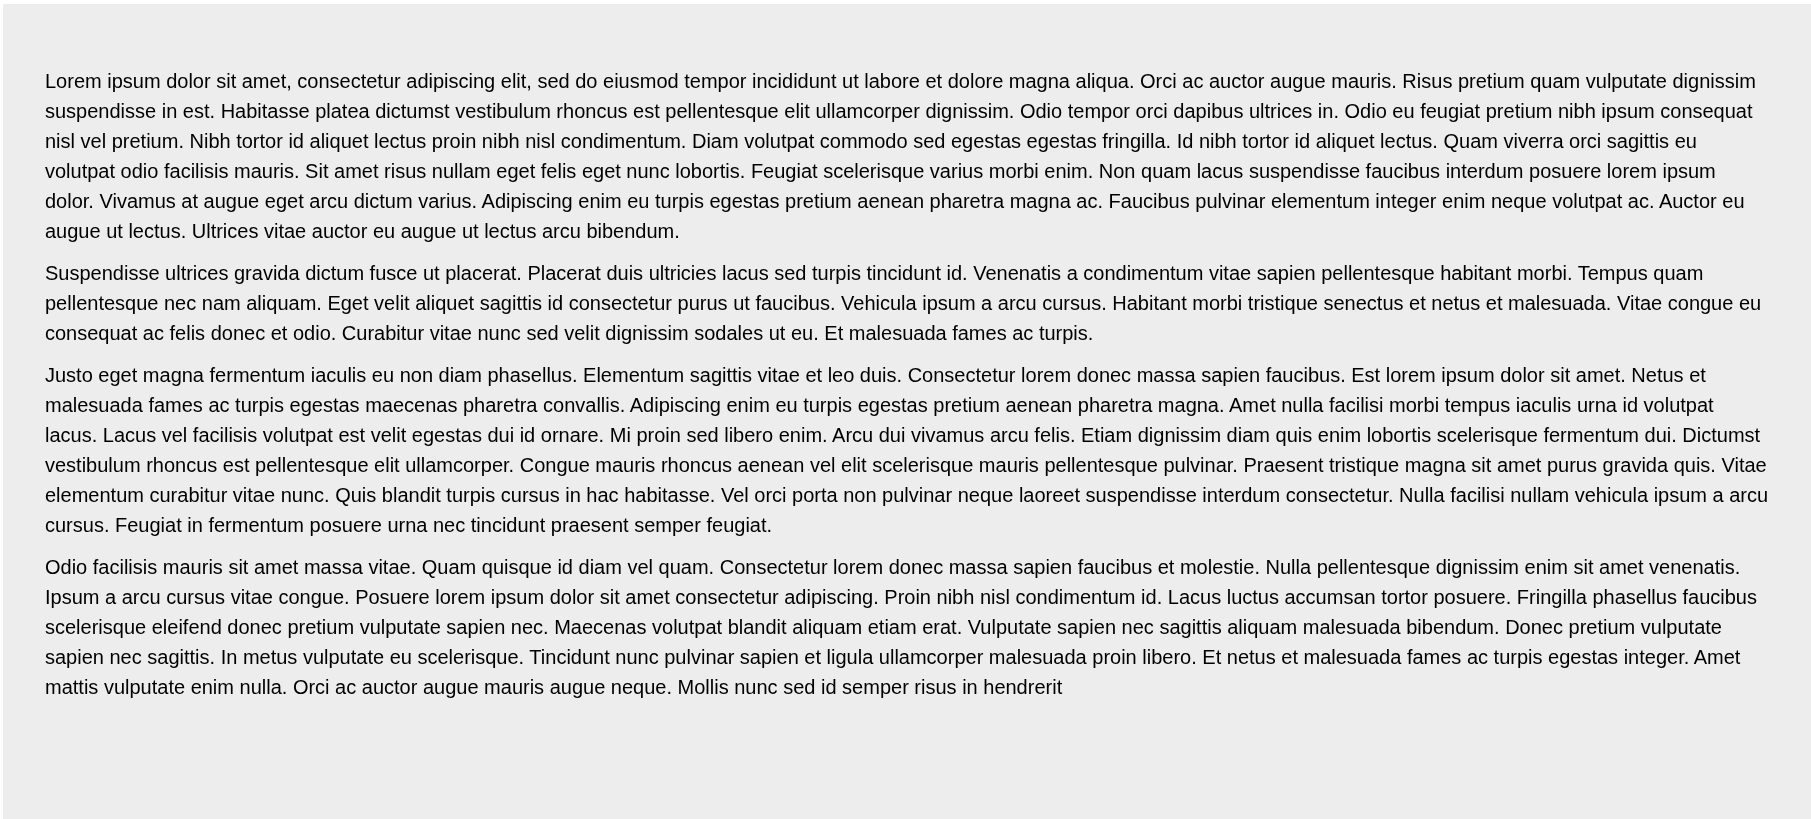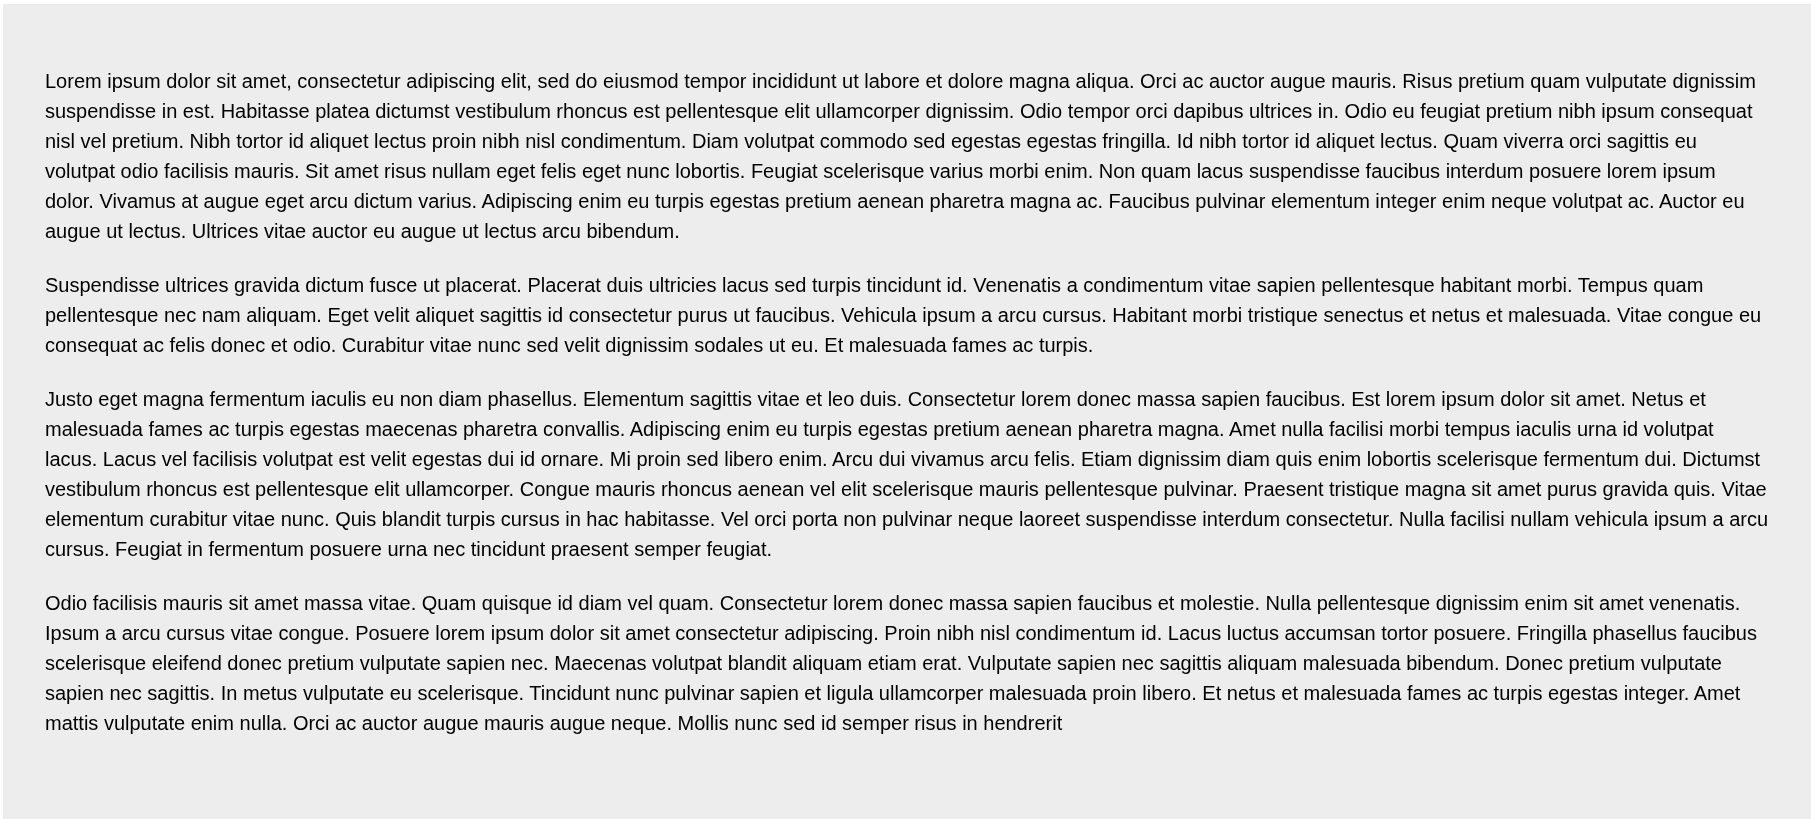--- a/index.html
+++ b/index.html
@@ -38,21 +38,21 @@
     width: 3px;
     height: 47px;
     background: #000000;
     vertical-align: -7px;
   }
   p.doc-paragraph {
     font-family: "Liberation Sans", sans-serif;
     font-size: 20px;
     line-height: 30px;
     color: #000000;
-    margin: 24px 0;
+    margin: 12px 0;
     text-align: left;
   }
   p.doc-paragraph:first-of-type {
     margin-top: 0;
   }
 </style>
 </head>
 <body>
 
 <div class="surface">

